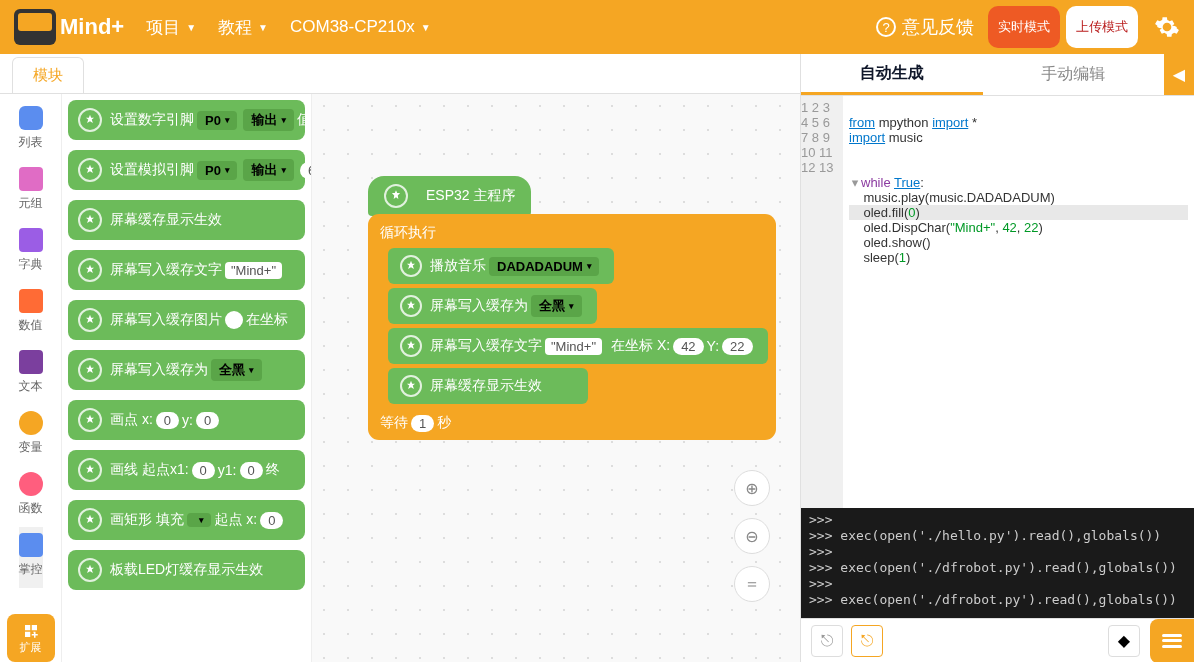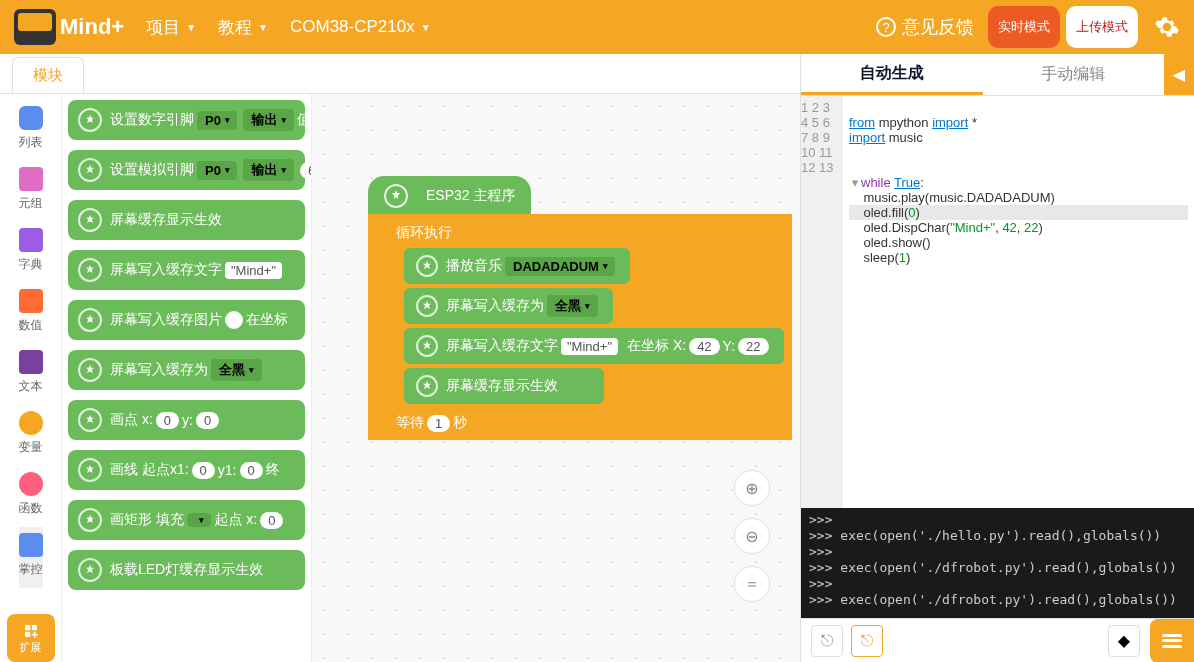--- a/index.html
+++ b/index.html
@@ -55,21 +55,21 @@
 .pill { background: #fff; color: #555; border-radius: 10px; padding: 1px 8px; font-size: 13px; margin: 0 3px; }
 .pill-dark { background: #5aa548; color: #000000; border-radius: 4px; padding: 2px 8px; font-size: 13px; margin: 0 3px; display: inline-flex; align-items: center; font-weight: bold; }
 .pill-dark::after { content: "▾"; font-size: 9px; margin-left: 4px; }
 .pill-str { background: #fff; color: #555; border-radius: 4px; padding: 1px 6px; font-size: 13px; margin: 0 3px; }
 .gear-dot { width: 18px; height: 18px; background: #fff; border-radius: 50%; display: inline-flex; align-items: center; justify-content: center; margin: 0 3px; }
 
 
 .canvas { flex: 1; background: #f9f9f9; background-image: radial-gradient(circle, #ddd 1px, transparent 1px); background-size: 24px 24px; position: relative; }
 .script { position: absolute; left: 56px; top: 82px; }
 .hat { background: #6cbb5a; color: #fff; border-radius: 16px 16px 4px 4px; padding: 8px 16px; font-size: 14px; display: flex; align-items: center; width: fit-content; gap: 10px; }
-.loop-wrap { background: #f5a623; border-radius: 0; padding: 6px 8px 6px 24px; color: #fff; font-size: 14px; margin-top: -2px; width: fit-content; }
+.loop-wrap { background: #f5a623; border-radius: 11px; padding: 6px 8px 6px 8px; color: #fff; font-size: 14px; margin-top: -2px; width: fit-content; }
 .loop-label { padding: 4px 4px 6px 4px; }
 .loop-body { padding-left: 12px; }
 .cblk { background: #6cbb5a; border-radius: 6px; padding: 7px 12px; margin-bottom: 4px; display: flex; align-items: center; white-space: nowrap; width: fit-content; min-width: 200px; }
 .cblk .blk-head { width: 22px; height: 22px; }
 .loop-tail { padding: 6px 4px 2px 4px; display: flex; align-items: center; }
 
 
 .canvas-ctrl { position: absolute; right: 30px; bottom: 60px; display: flex; flex-direction: column; gap: 12px; }
 .cc-btn { width: 36px; height: 36px; background: #fff; border: 1px solid #ddd; border-radius: 50%; display: flex; align-items: center; justify-content: center; color: #888; font-size: 16px; cursor: pointer; }
 

